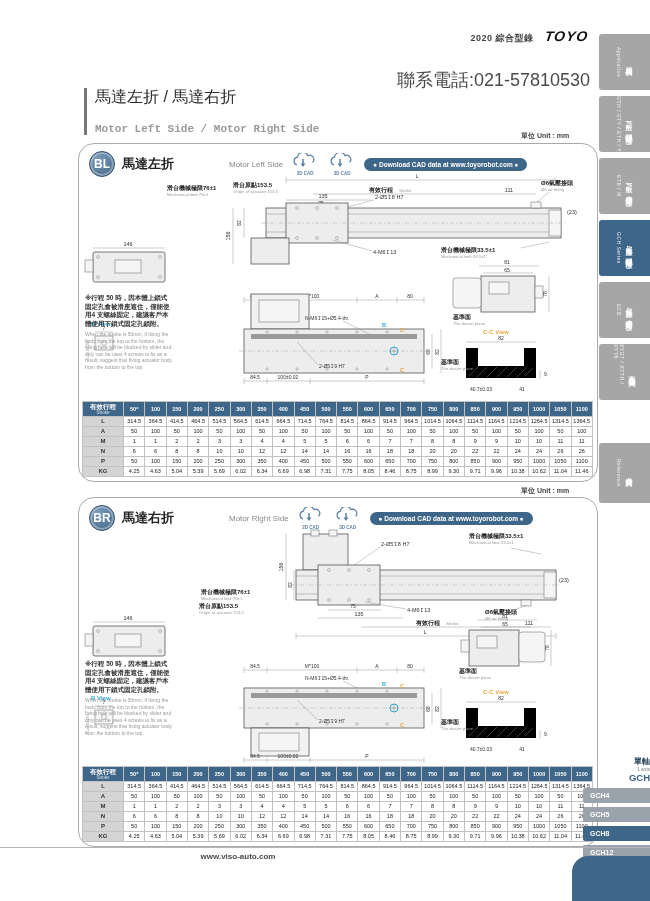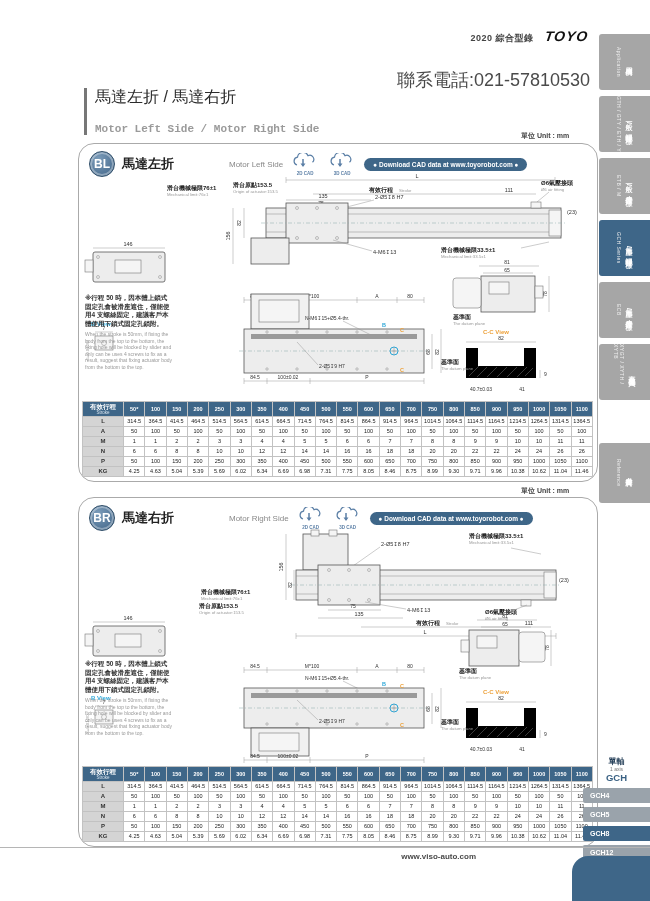--- a/index.html
+++ b/index.html
@@ -61,31 +61,31 @@
   svg .cy{fill:#2da7d8;font-weight:bold;}
   svg .or{fill:#eda13a;font-weight:bold;}
   svg line.dl,svg path.dl{stroke:#999;stroke-width:.5;}
   svg line.cl{stroke:#8aa;stroke-width:.5;stroke-dasharray:4 2 1 2;}
   svg rect.body{fill:#ededed;stroke:#555;stroke-width:.8;}
   svg rect.lite{fill:#f5f5f5;stroke:#777;stroke-width:.6;}
   svg .thin{stroke:#888;stroke-width:.5;fill:none;}
   svg .hatch{stroke:#777;stroke-width:.5;}
 
   
-  .gch-head{left:583px;top:757px;width:67px;text-align:center;}
+  .gch-head{left:583px;top:757px;width:67px;text-align:right;}
   .gch-head .g1{font-size:8px;font-weight:bold;color:#1f3a54;line-height:9px;}
   .gch-head .g2{font-size:5px;color:#777;line-height:6px;}
   .gch-head .g3{font-size:9.5px;font-weight:bold;color:#3a6183;line-height:11px;}
   .gch-item{left:583px;width:67px;height:15px;background:#9aa3ab;color:#fff;
             font-size:7px;font-weight:bold;line-height:15px;padding-left:7px;box-sizing:border-box;border-radius:2px 0 0 2px;}
   .gch-item.active{background:#3e6688;}
 
   
   .foot-line{top:847px;left:0;width:650px;height:1px;background:#b5b5b5;}
-  .foot-url{top:852px;left:0;width:476px;text-align:right;font-size:8px;font-weight:bold;color:#4a4a4a;}
+  .foot-url{top:852px;left:0;width:476px;text-align:center;font-size:8px;font-weight:bold;color:#4a4a4a;}
   .corner{top:856px;left:572px;width:78px;height:45px;background:#3e6688;border-radius:16px 0 0 0;}
 </style>
 </head>
 <body>
 
 <div class="abs cat-line">
   <span>2020 綜合型錄</span>
   <span class="logo">TOYO</span>
 </div>
 <div class="abs phone">聯系電話:021-57810530</div>

